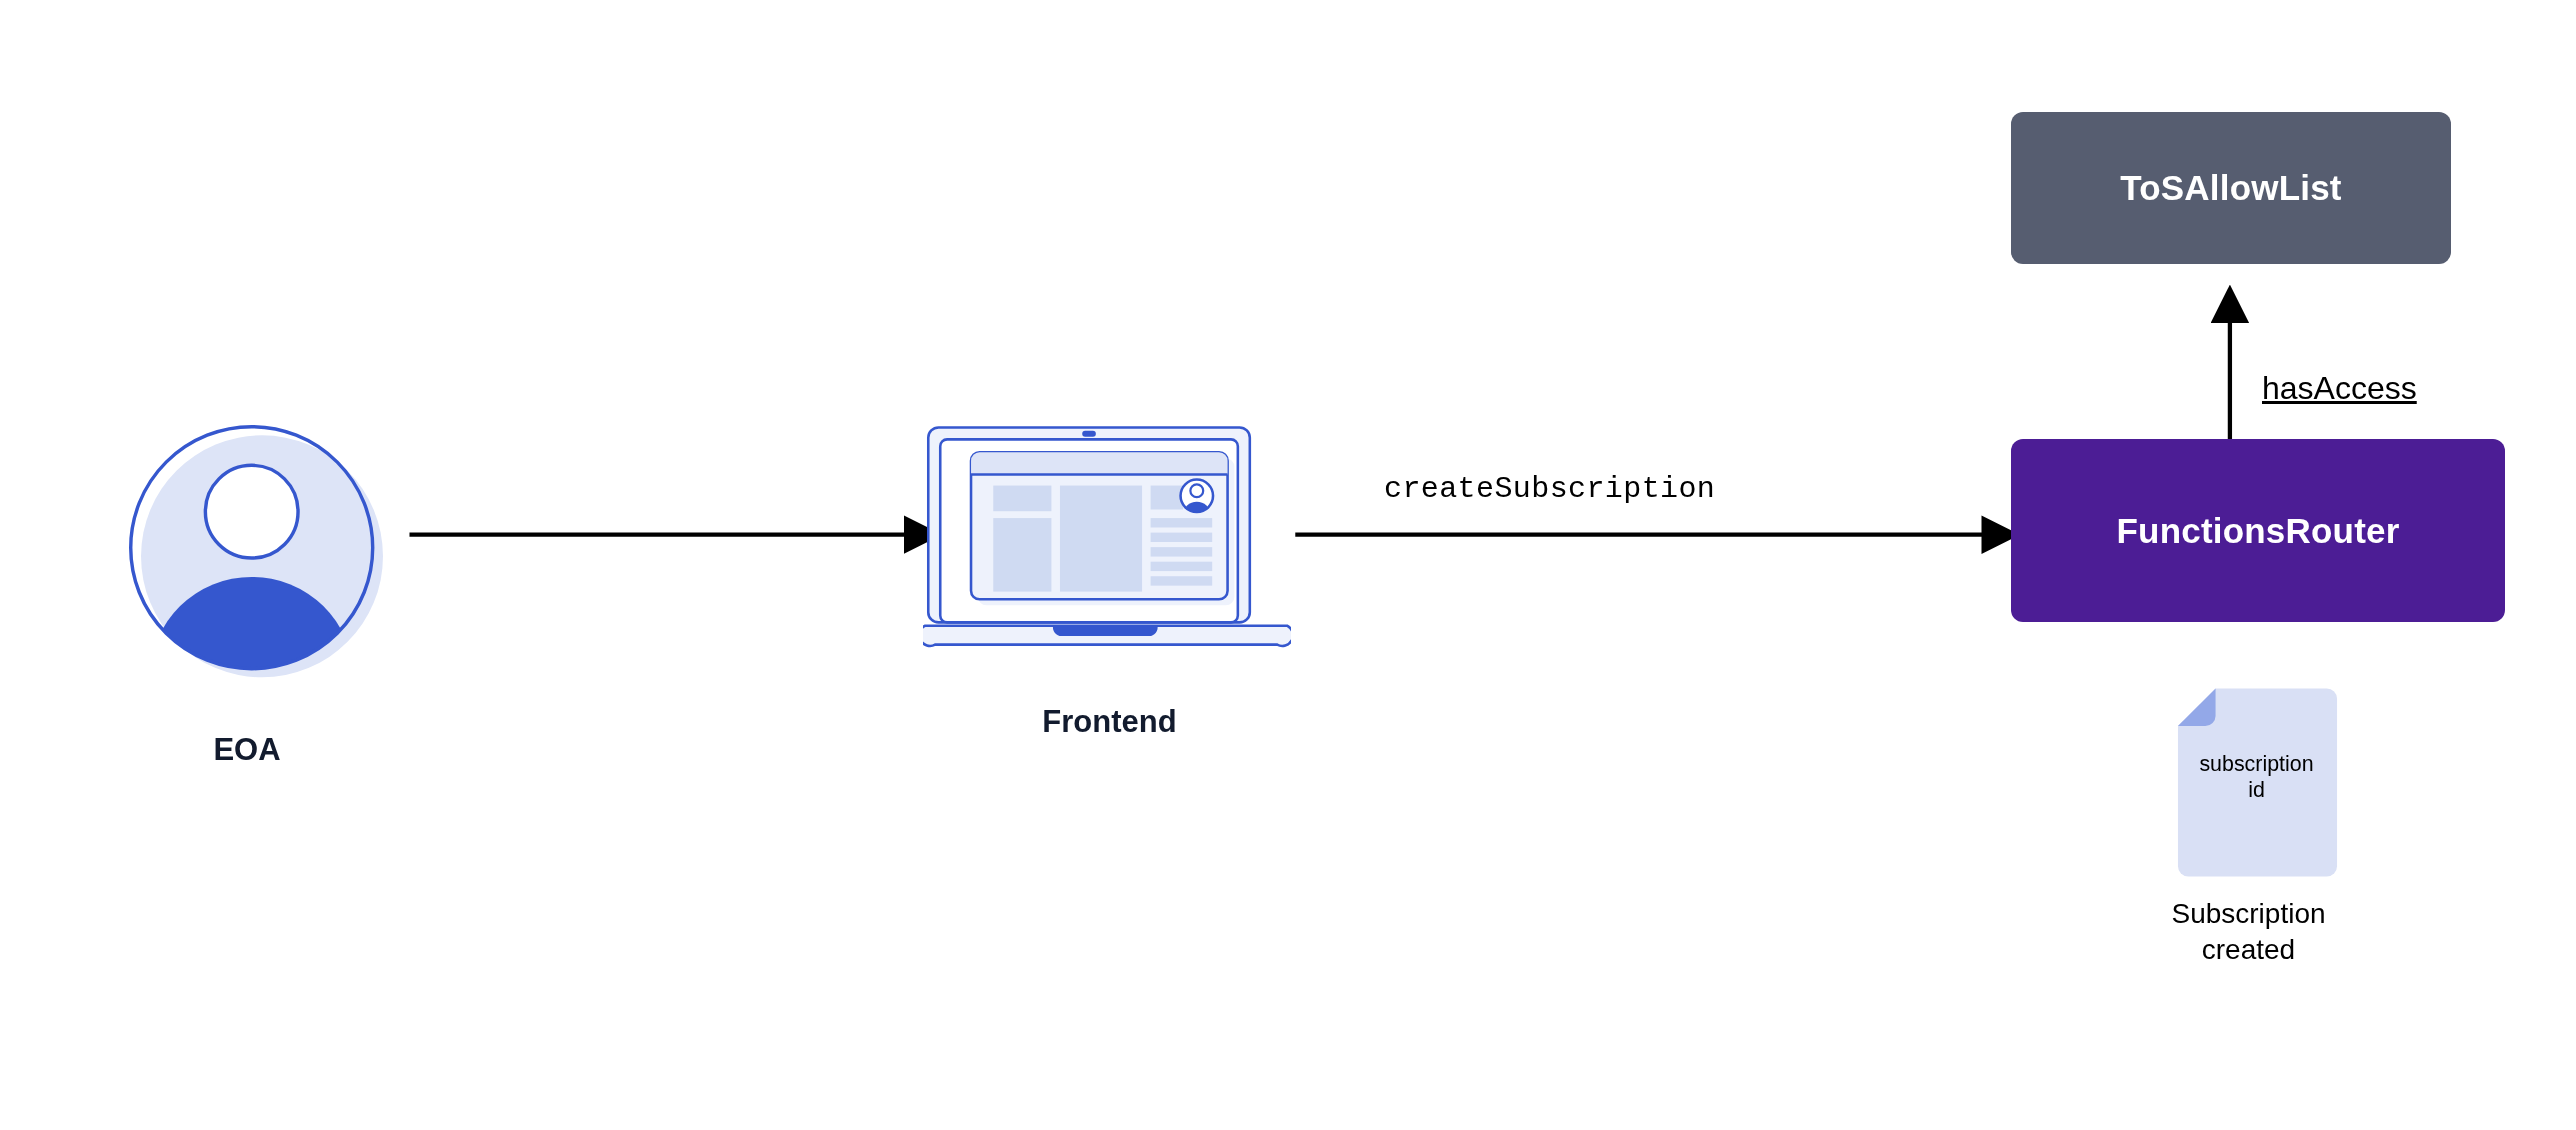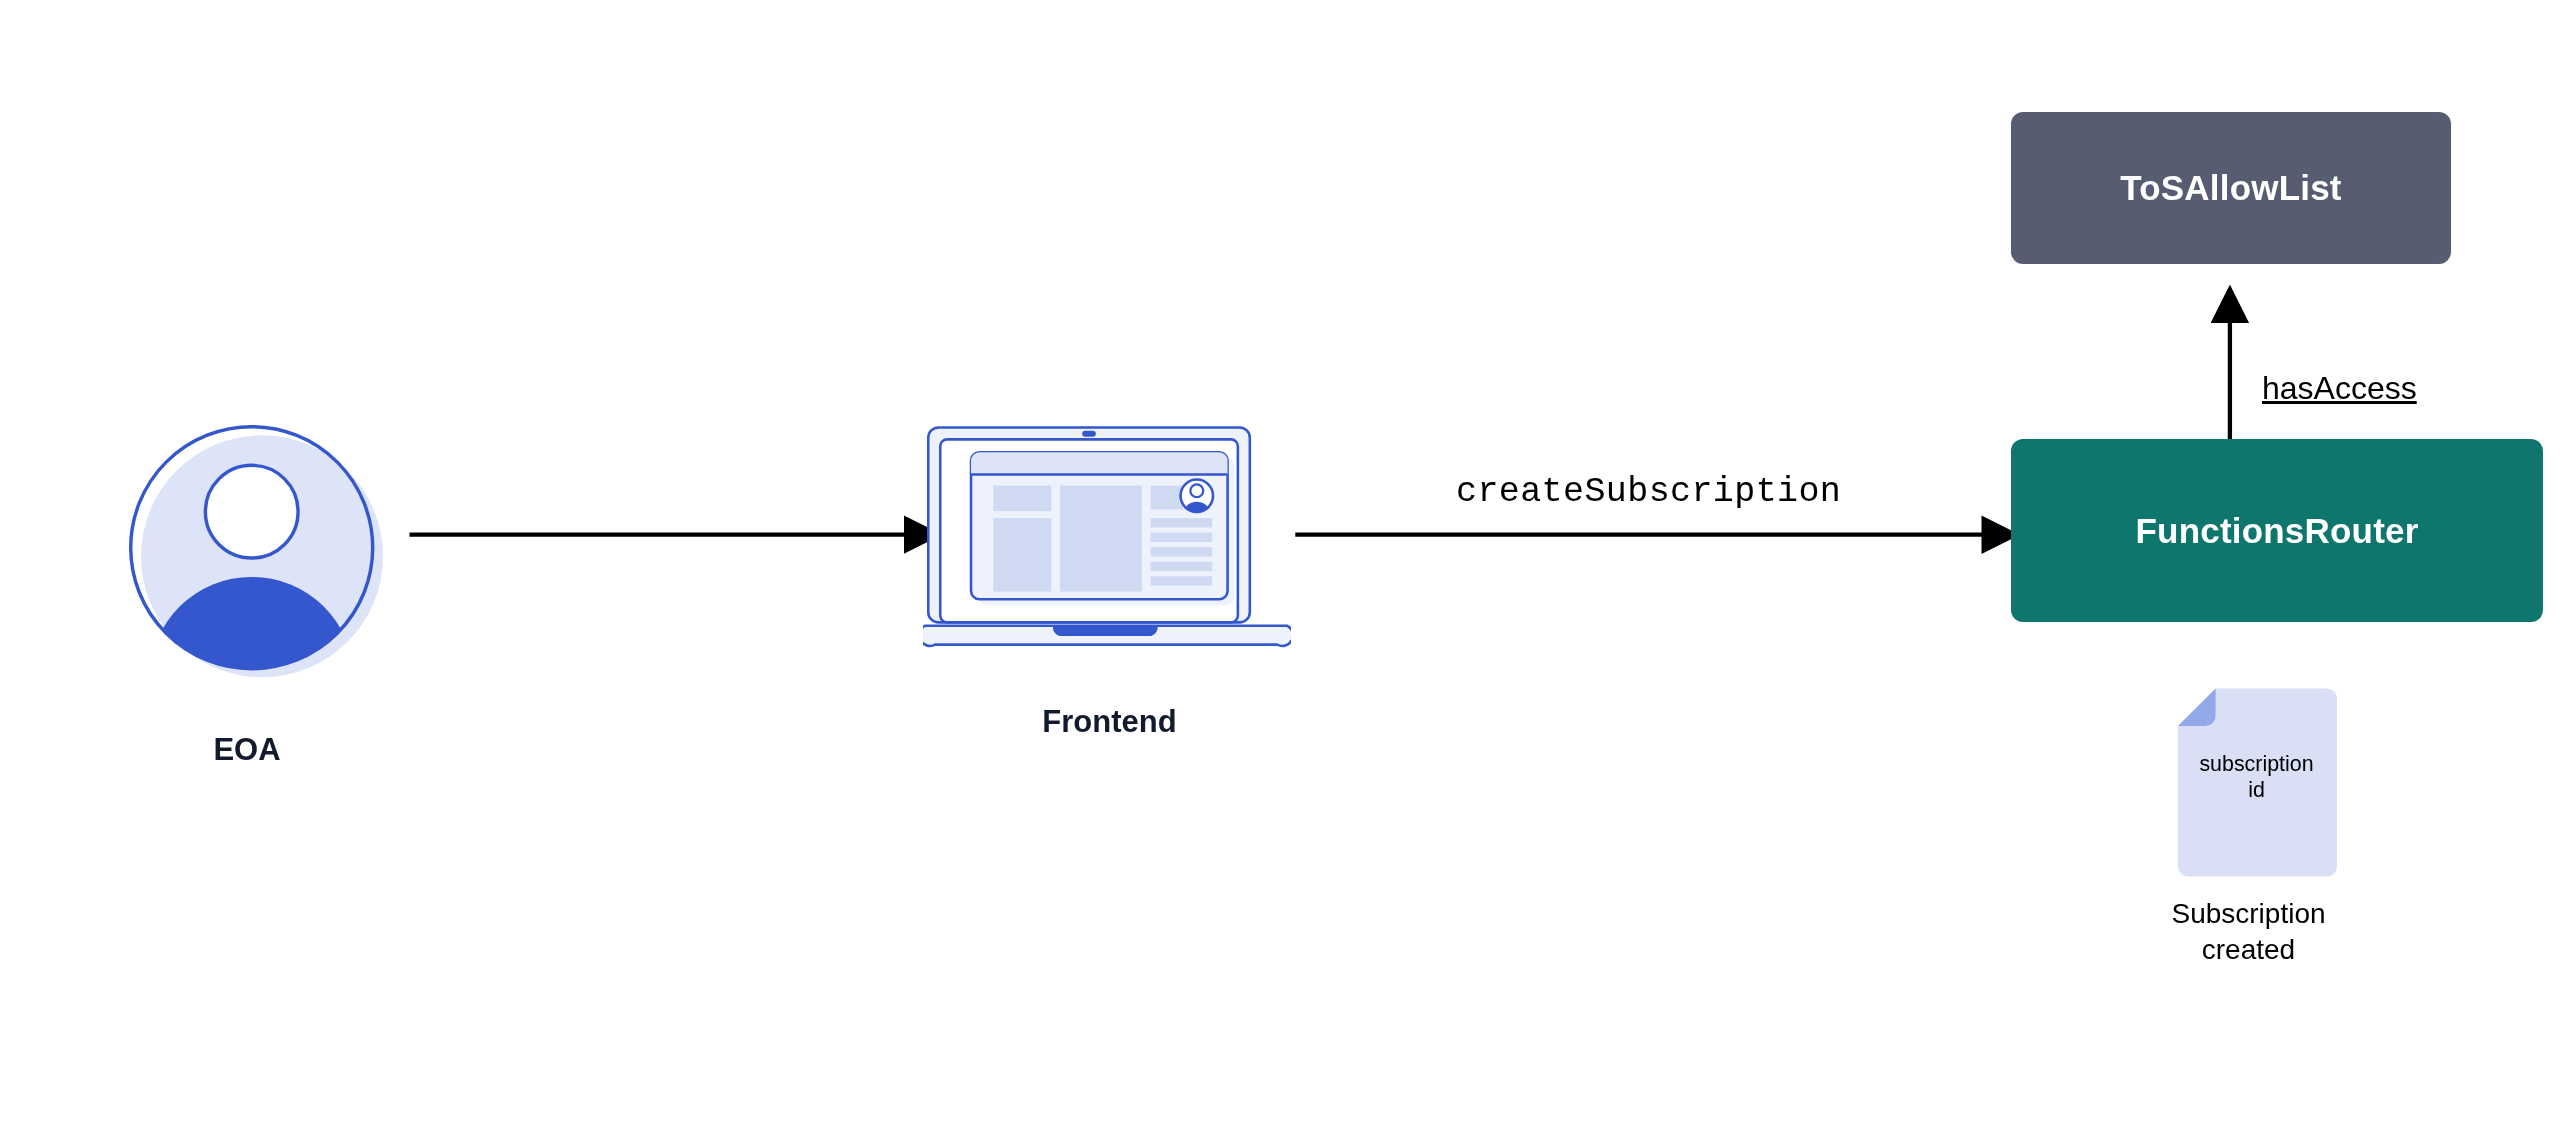--- a/index.html
+++ b/index.html
@@ -44,23 +44,23 @@
     top: 112px;
     width: 440px;
     height: 152px;
     background: #565D70;
     font-size: 35px;
   }
 
   #box-functions-router {
     left: 2011px;
     top: 439px;
-    width: 532px;
+    width: 494px;
     height: 183px;
-    background: #0f766e;
+    background: #4c1d95;
     font-size: 35px;
   }
 
   
   #arrow-layer {
     position: absolute;
     left: 0;
     top: 0;
     width: 2576px;
     height: 1131px;
@@ -68,23 +68,23 @@
   }
 
   
   .edge-label {
     position: absolute;
     font-family: "Liberation Mono", "DejaVu Sans Mono", monospace;
     color: #000000;
     white-space: nowrap;
   }
   #label-create-subscription {
-    left: 1456px;
+    left: 1384px;
     top: 472px;
-    font-size: 35px;
+    font-size: 30px;
     letter-spacing: 0.4px;
   }
   #label-has-access {
     left: 2262px;
     top: 370px;
     font-family: "Liberation Sans", sans-serif;
     font-size: 32px;
     text-decoration: underline;
   }
 

